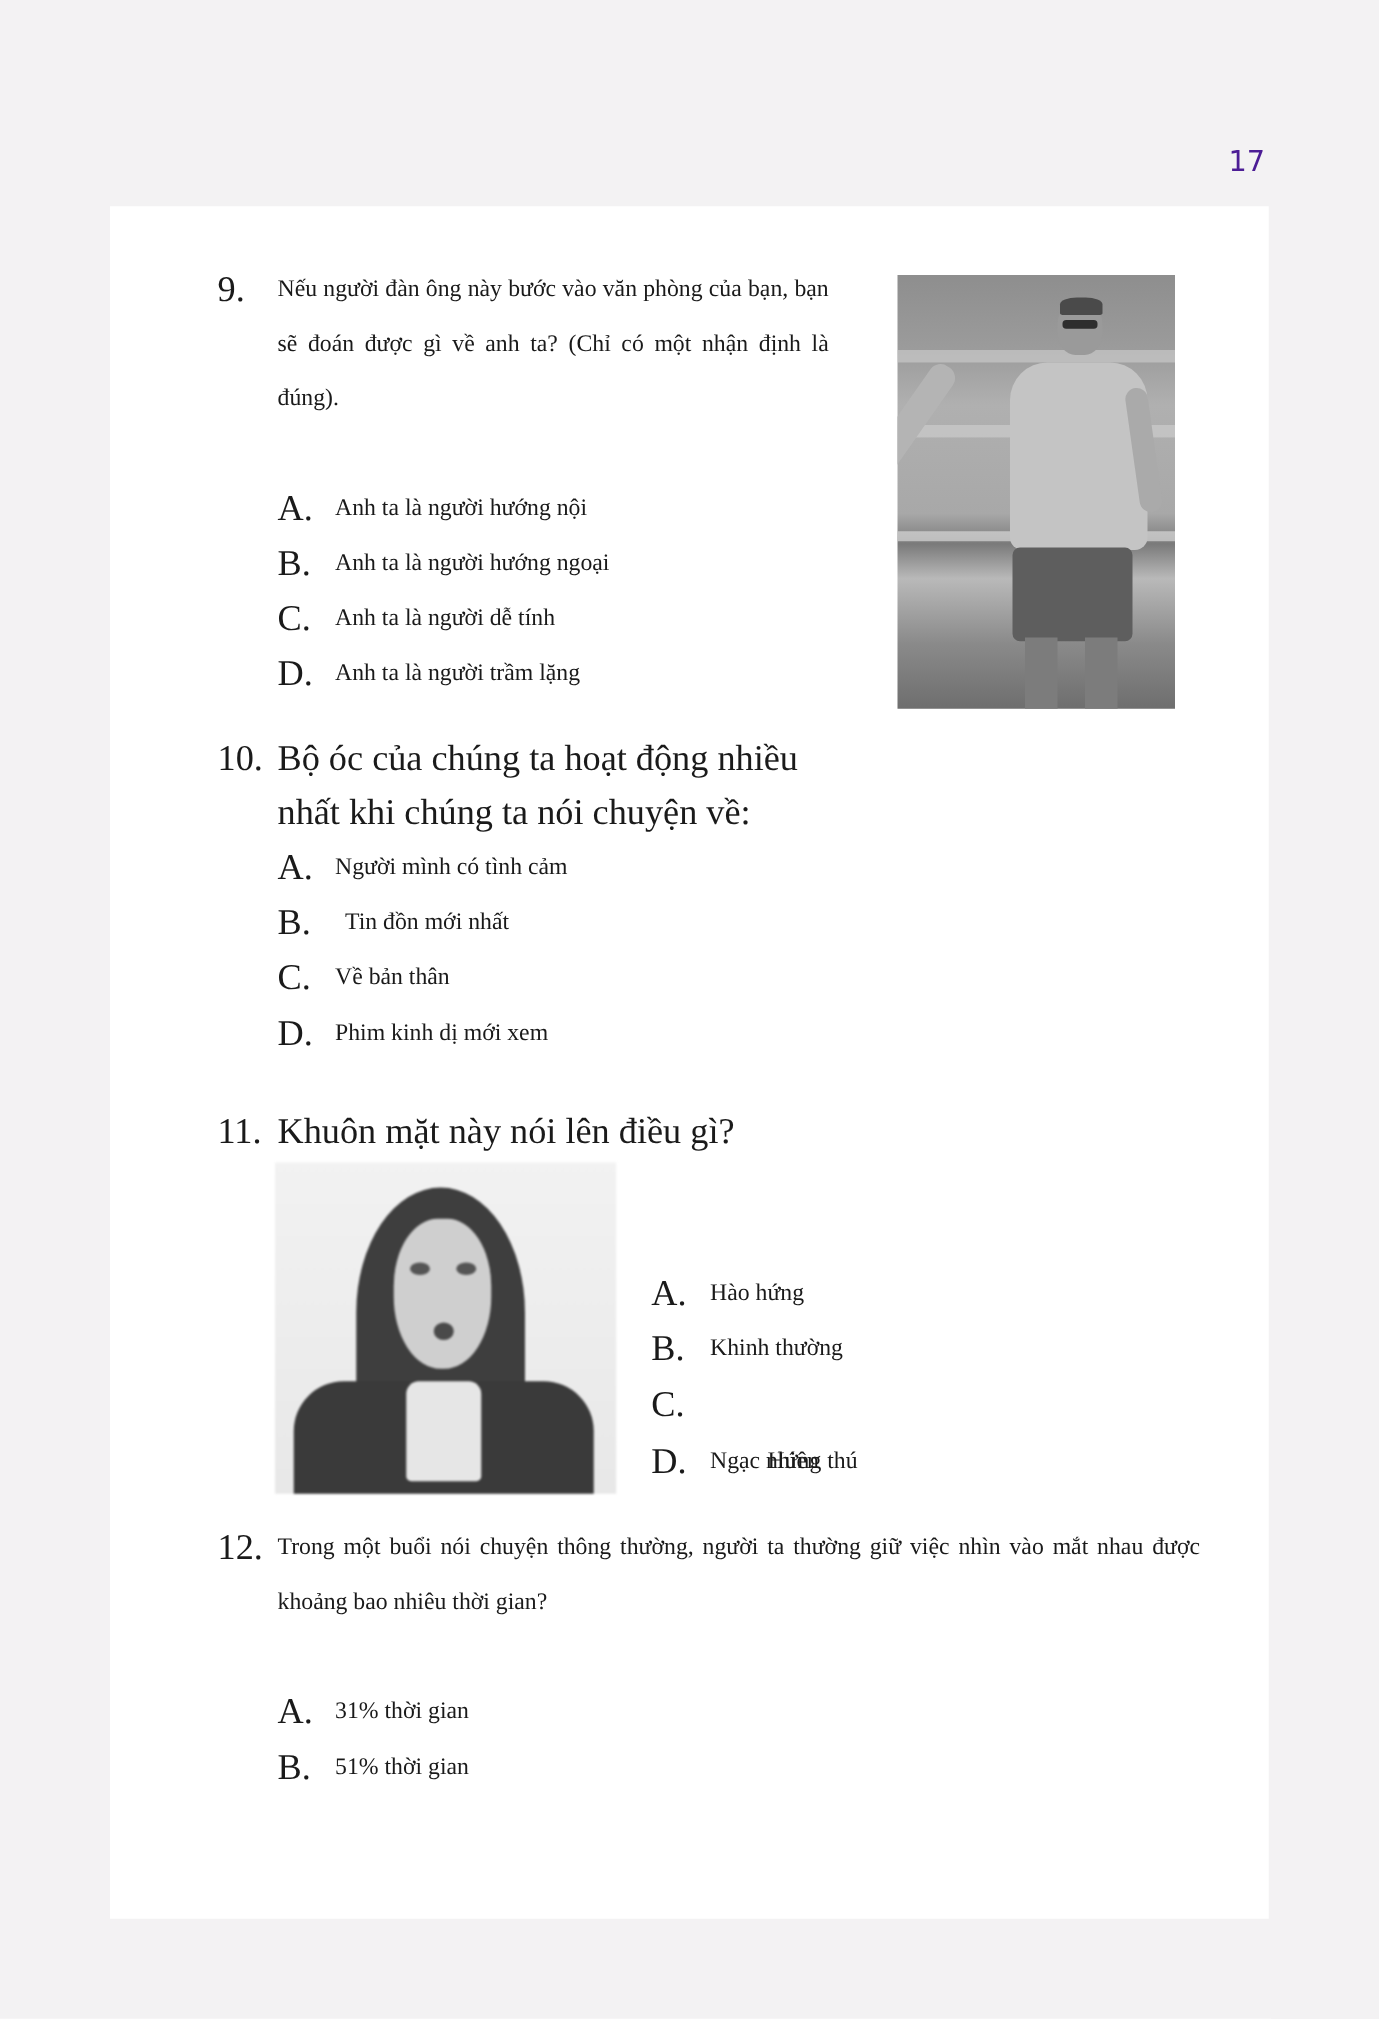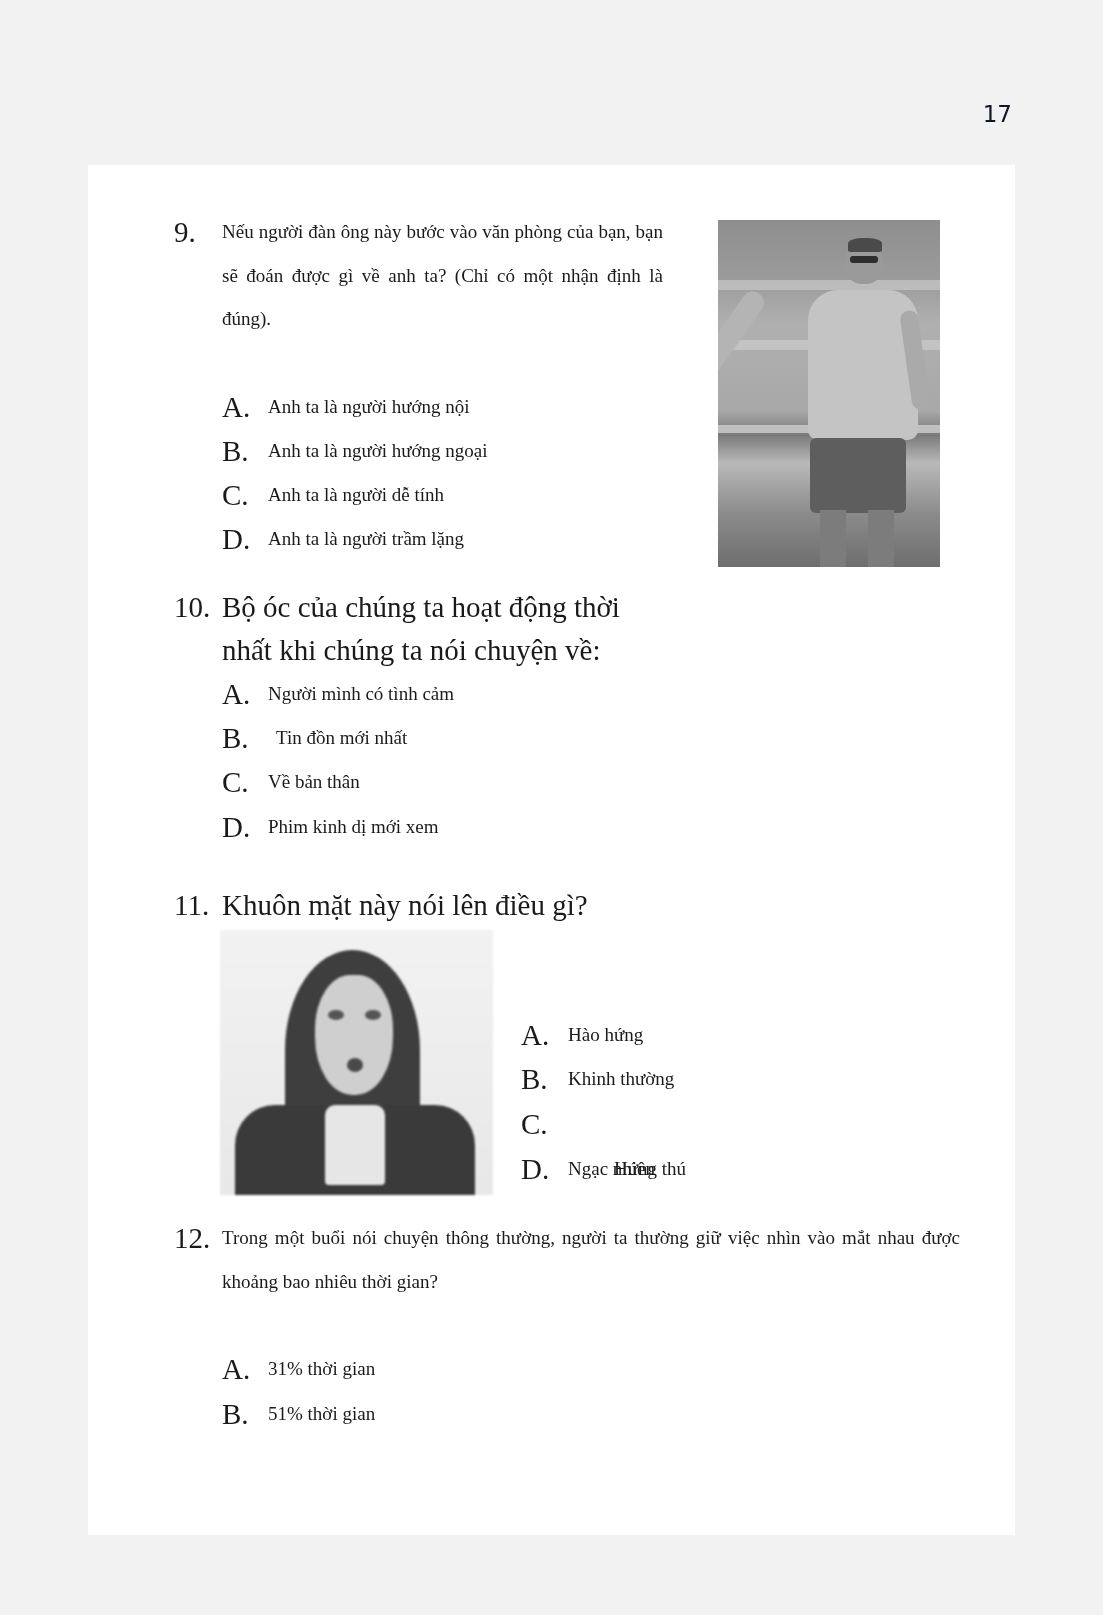--- a/index.html
+++ b/index.html
@@ -10,28 +10,28 @@
     width: 1103px;
     height: 1615px;
     background: #f3f2f3;
     position: relative;
     overflow: hidden;
     font-family: "Liberation Serif", "DejaVu Serif", serif;
     color: #1a1a1a;
   }
   .page-number {
     position: absolute;
-    top: 99px;
+    top: 115px;
     left: 972px;
     width: 40px;
     text-align: right;
     font-family: "DejaVu Sans", "Liberation Sans", sans-serif;
     font-size: 23px;
     line-height: 30px;
-    color: #0f172a;
+    color: #4c1d95;
   }
   .page {
     position: absolute;
     left: 88px;
     top: 165px;
     width: 927px;
     height: 1370px;
     background: #ffffff;
   }
   .line {
@@ -197,21 +197,21 @@
       <span class="opt-text" style="left:180px; top:308px;">Anh ta là người dễ tính</span>
     </div>
     <div>
       <span class="opt-letter" style="left:134px; top:352px;">D.</span>
       <span class="opt-text" style="left:180px; top:352px;">Anh ta là người trầm lặng</span>
     </div>
   </div>
 
   <div>
     <span class="qnum" style="left:86px; top:420px;">10.</span>
-    <span class="line" style="left:134px; top:420px;">Bộ óc của chúng ta hoạt động thời</span>
+    <span class="line" style="left:134px; top:420px;">Bộ óc của chúng ta hoạt động nhiều</span>
     <span class="line" style="left:134px; top:463px;">nhất khi chúng ta nói chuyện về:</span>
 
     <div>
       <span class="opt-letter" style="left:134px; top:507px;">A.</span>
       <span class="opt-text" style="left:180px; top:507px;">Người mình có tình cảm</span>
     </div>
     <div>
       <span class="opt-letter" style="left:134px; top:551px;">B.</span>
       <span class="opt-text" style="left:188px; top:551px;">Tin đồn mới nhất</span>
     </div>

